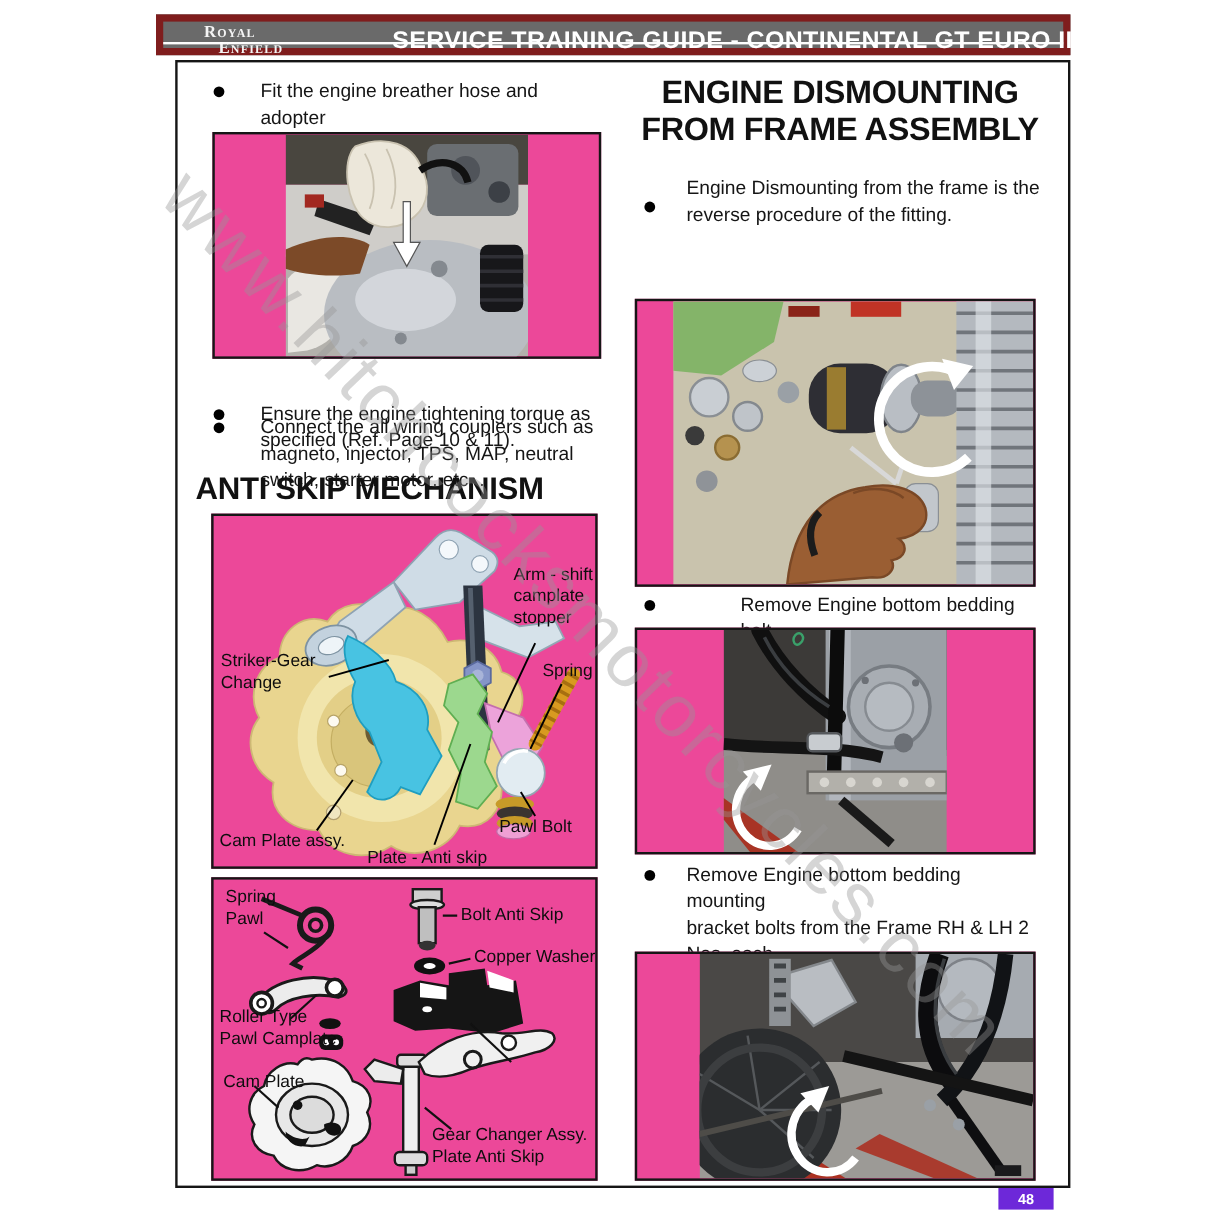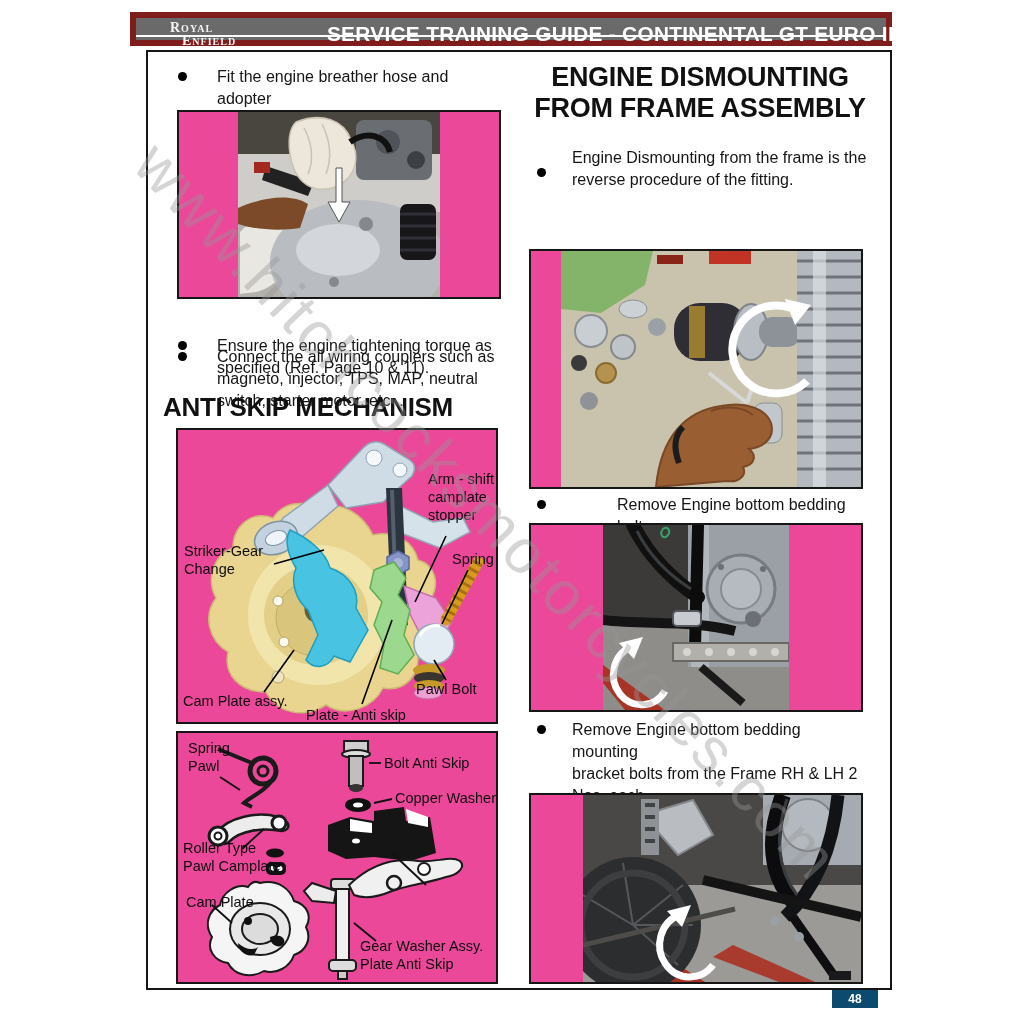--- a/index.html
+++ b/index.html
@@ -11,21 +11,21 @@
   .header-bar::after{content:"";position:absolute;left:0;right:0;bottom:3px;height:2px;background:#fdfdfd;}
   .logo{position:absolute;left:34px;top:3px;color:#f4f4f4;font-family:"Liberation Serif",serif;
         font-variant:small-caps;font-weight:bold;line-height:13px;font-size:14px;letter-spacing:1px;}
   .logo .l2{display:block;margin-left:12px;}
   .header-title{position:absolute;left:200px;top:0;width:555px;height:32px;line-height:32px;
                 text-align:center;color:#fff;font-weight:bold;font-size:20px;letter-spacing:.3px;
                 white-space:nowrap;transform:scaleX(1.04);transform-origin:center;}
   
   .page-frame{position:absolute;left:146px;top:50px;width:746px;height:940px;
               border:2px solid #151515;box-sizing:border-box;}
-  .footer-badge{position:absolute;left:832px;top:990px;width:46px;height:18px;background:#0c4a6e;
+  .footer-badge{position:absolute;left:832px;top:990px;width:46px;height:18px;background:#6d28d9;
                 color:#fff;font-size:12px;font-weight:bold;text-align:center;line-height:18px;}
   
   .bullet-row{position:absolute;display:flex;align-items:flex-start;}
   .dot{flex:none;width:9px;height:9px;border-radius:50%;background:#000;margin-top:6px;}
   .btext{white-space:pre-line;font-size:16px;line-height:22px;color:#151515;}
   .lcol .dot{margin-right:30px;} .rcol .dot{margin-right:26px;}
   .heading-left{position:absolute;left:163px;top:392px;font-size:26px;font-weight:bold;
                 letter-spacing:-.3px;white-space:nowrap;}
   .heading-right{position:absolute;left:520px;top:62px;width:360px;text-align:center;
                  font-size:27px;font-weight:bold;line-height:31px;white-space:pre-line;letter-spacing:-.3px;}
@@ -232,21 +232,21 @@
         <line x1="198" y1="208" x2="176" y2="190"></line>
       </g>
     </svg>
     <div class="dlabel" style="left:10px;top:6px;width:60px;">Spring
 Pawl</div>
     <div class="dlabel" style="left:206px;top:21px;width:110px;">Bolt Anti Skip</div>
     <div class="dlabel" style="left:217px;top:56px;width:110px;">Copper Washer</div>
     <div class="dlabel" style="left:5px;top:106px;width:110px;">Roller Type
 Pawl Camplate</div>
     <div class="dlabel" style="left:8px;top:160px;width:90px;">Cam Plate</div>
-    <div class="dlabel" style="left:182px;top:204px;width:140px;">Gear Washer Assy.
+    <div class="dlabel" style="left:182px;top:204px;width:140px;">Gear Changer Assy.
 Plate Anti Skip</div>
   </div>
 
   <div class="heading-right">ENGINE DISMOUNTING
 FROM FRAME ASSEMBLY</div>
 
   <div class="bullet-row rcol" style="left:537px;top:147px;width:330px;align-items:center;">
     <span class="dot"></span>
     <div class="btext">Engine Dismounting from the frame is the
 reverse procedure of the fitting.</div>

